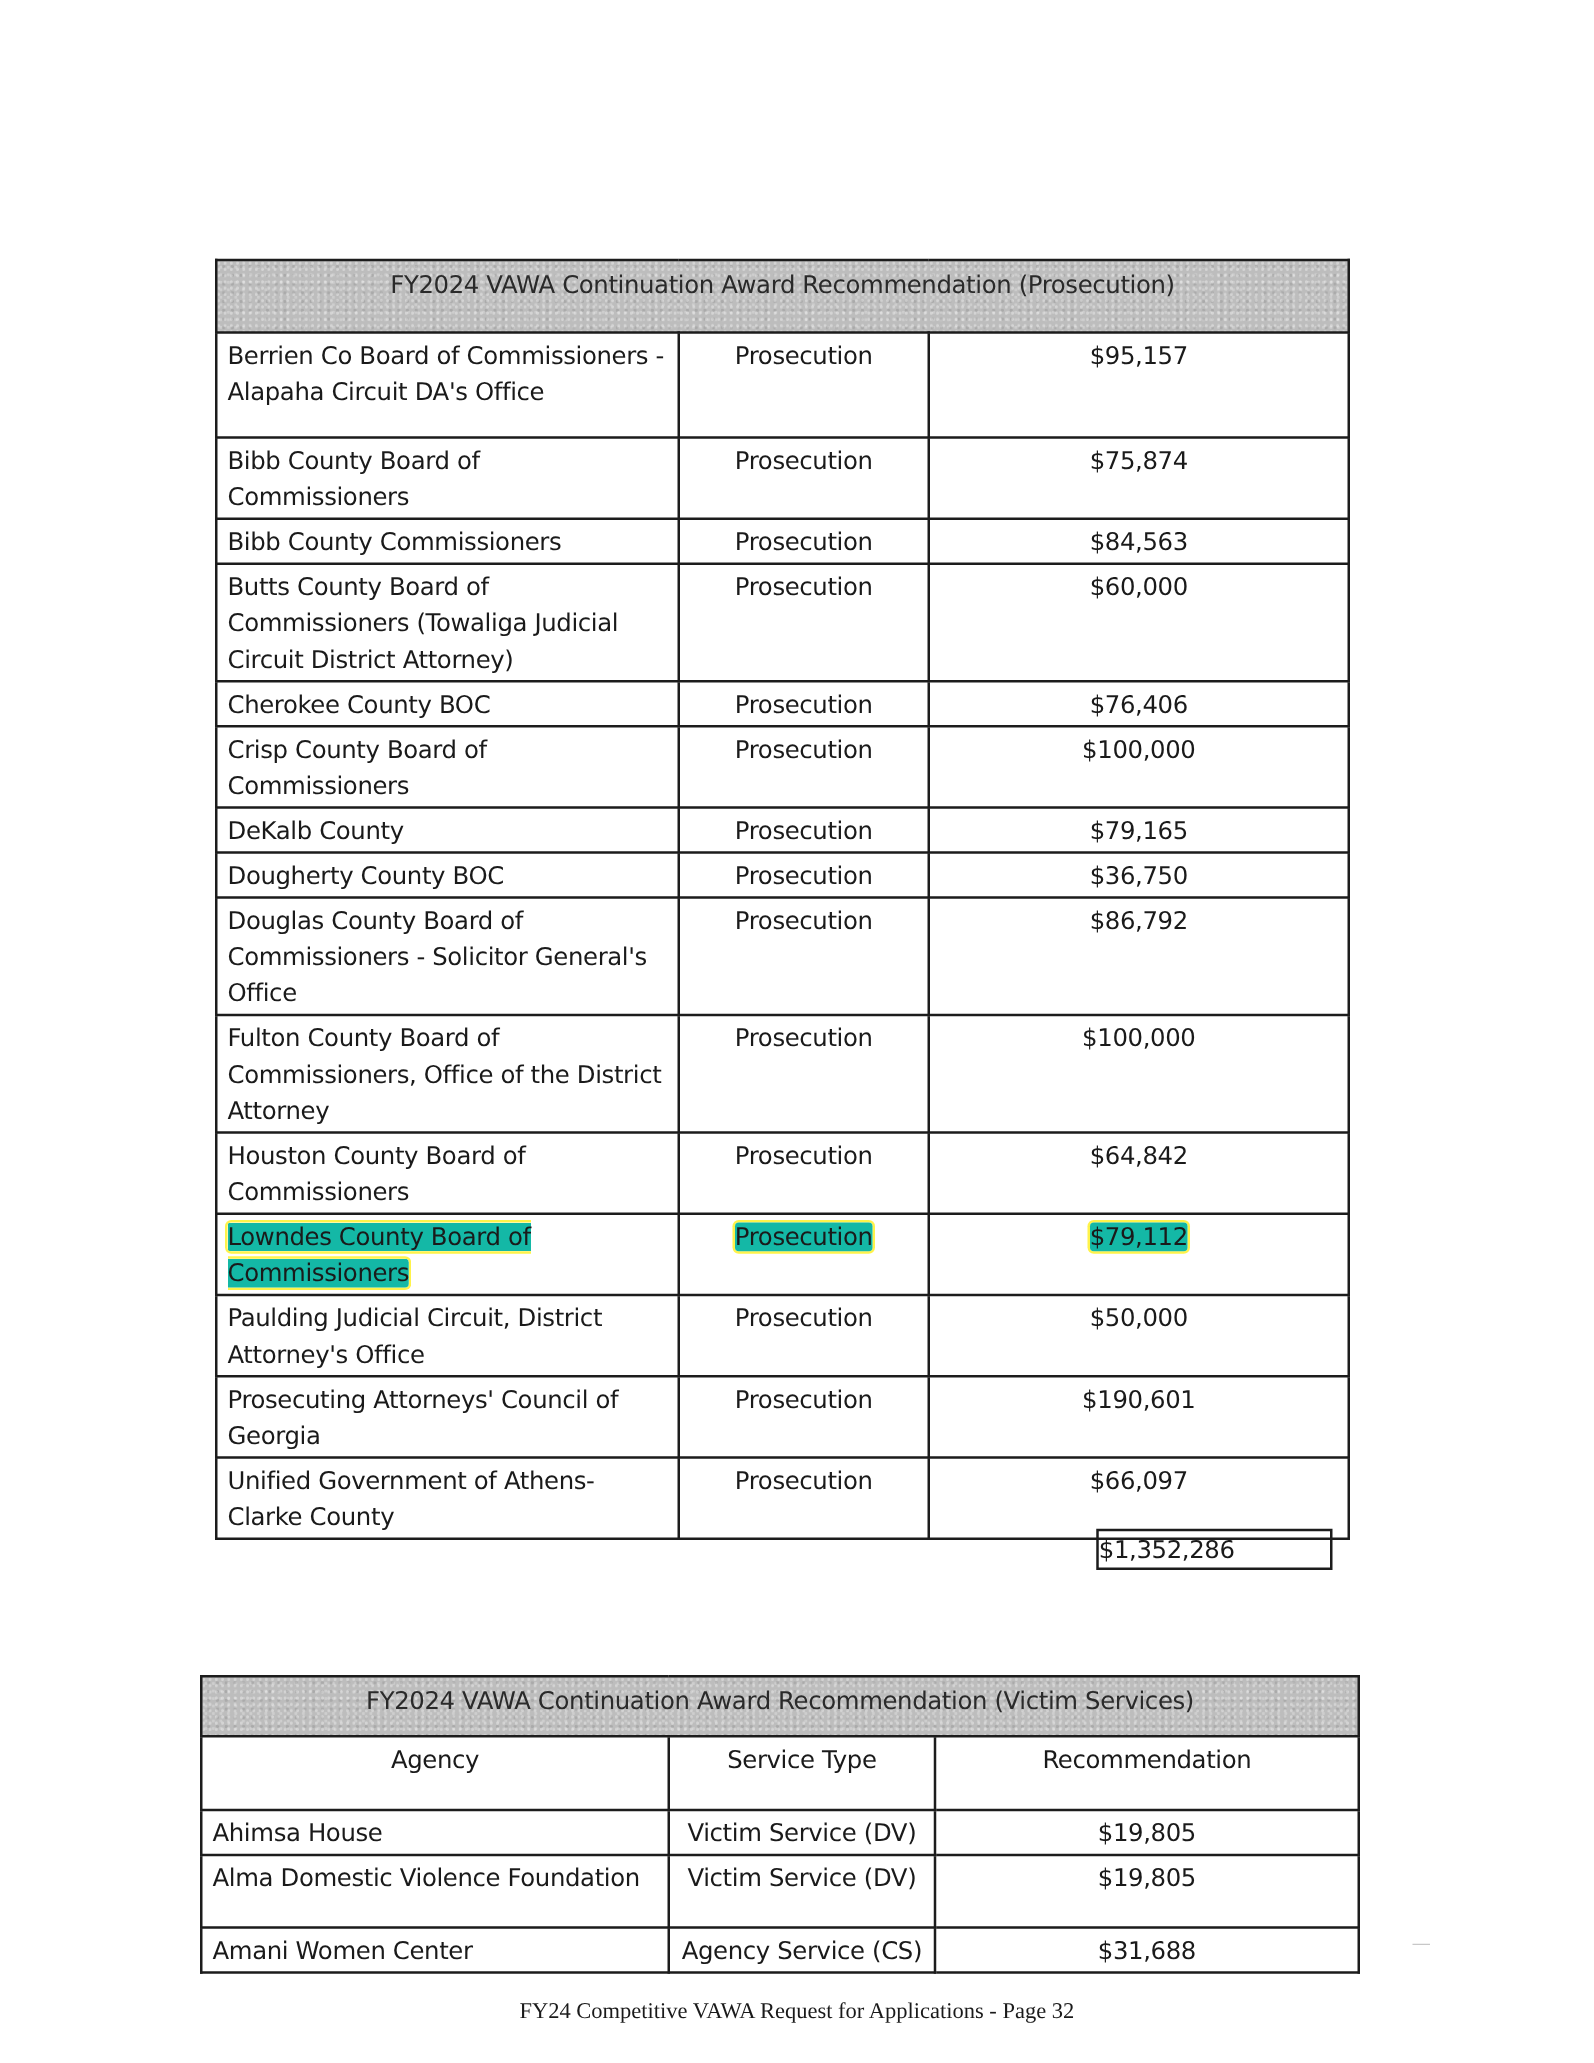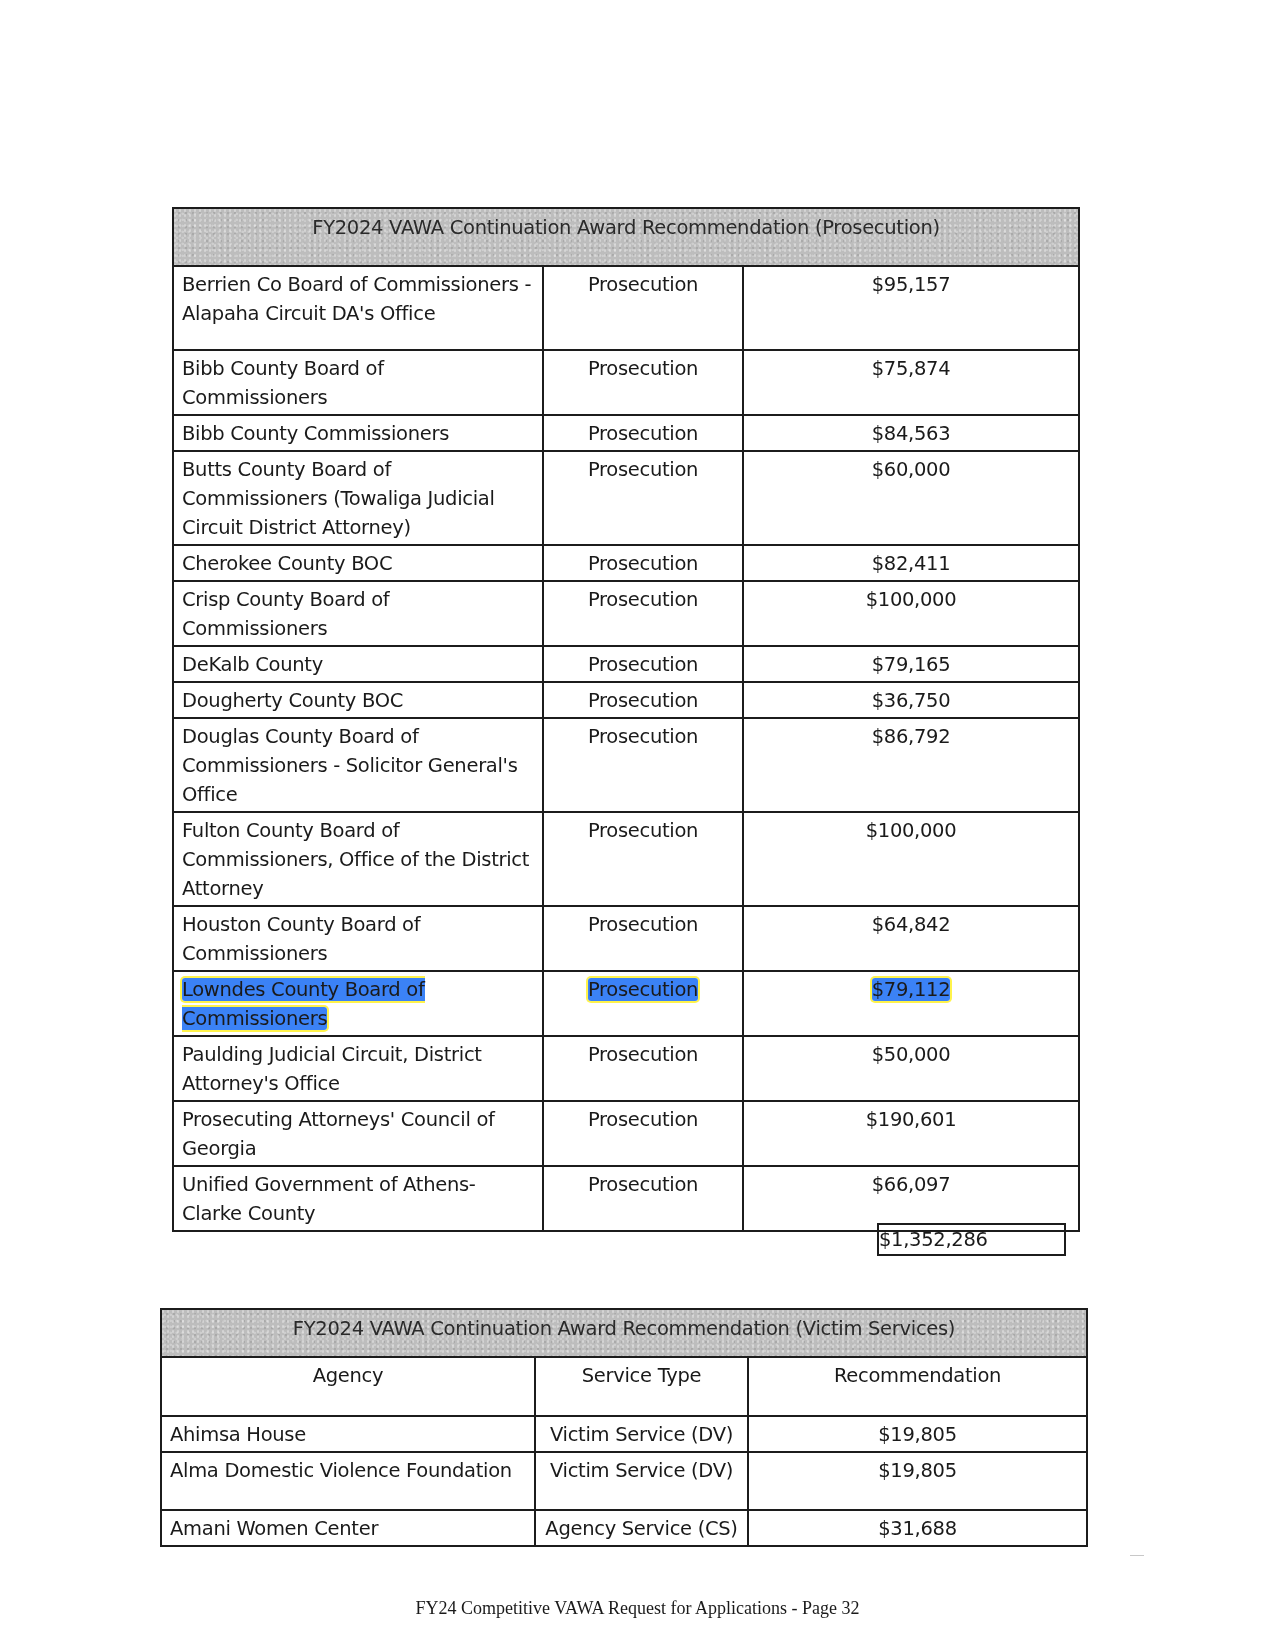--- a/index.html
+++ b/index.html
@@ -30,39 +30,39 @@
         radial-gradient(circle at 70% 60%, rgba(0,0,0,0.10) 1px, transparent 1.5px),
         radial-gradient(circle at 45% 80%, rgba(255,255,255,0.25) 1px, transparent 1.5px);
       background-size: 5px 5px, 7px 7px, 6px 6px;
       text-align: center;
       color: #2a2a2a;
       vertical-align: top;
       padding-top: 4px;
     }
     .c { text-align: center; }
     .hl {
-      background: #3b82f6;
+      background: #14b8a6;
       box-shadow: 0 0 0 2px #fff34a;
       border-radius: 3px;
     }
     #t1 { left: 172px; top: 207px; width: 906px; }
     #t1 .title-cell { height: 50px; }
     #t1 col.c1 { width: 370px; }
     #t1 col.c2 { width: 200px; }
     #t1 col.c3 { width: 336px; }
 
     #total {
       position: absolute; left: 877px; top: 1223px; width: 189px; height: 33px;
       border: 2px solid #1c1c1c; box-sizing: border-box;
       font-family: "DejaVu Sans", "Liberation Sans", sans-serif;
       font-size: 19.5px; letter-spacing: -0.3px;
       line-height: 29px;
     }
 
-    #t2 { left: 160px; top: 1308px; width: 926px; padding-left: 40px; }
+    #t2 { left: 160px; top: 1340px; width: 926px; padding-left: 40px; }
     #t2 .title-cell { height: 40px; }
     #t2 col.c1 { width: 374px; }
     #t2 col.c2 { width: 213px; }
     #t2 col.c3 { width: 339px; }
     #t2 th { height: 52px; }
 
     #footer {
       position: absolute; left: 0; top: 1598px; width: 1275px;
       text-align: center;
       font-family: "Liberation Serif", "DejaVu Serif", serif;
@@ -102,21 +102,21 @@
     <td class="c">$84,563</td>
   </tr>
   <tr style="height:88px">
     <td>Butts County Board of Commissioners (Towaliga Judicial Circuit District Attorney)</td>
     <td class="c">Prosecution</td>
     <td class="c">$60,000</td>
   </tr>
   <tr style="height:30px">
     <td>Cherokee County BOC</td>
     <td class="c">Prosecution</td>
-    <td class="c">$82,411</td>
+    <td class="c">$76,406</td>
   </tr>
   <tr style="height:58px">
     <td>Crisp County Board of Commissioners</td>
     <td class="c">Prosecution</td>
     <td class="c">$100,000</td>
   </tr>
   <tr style="height:30px">
     <td>DeKalb County</td>
     <td class="c">Prosecution</td>
     <td class="c">$79,165</td>

